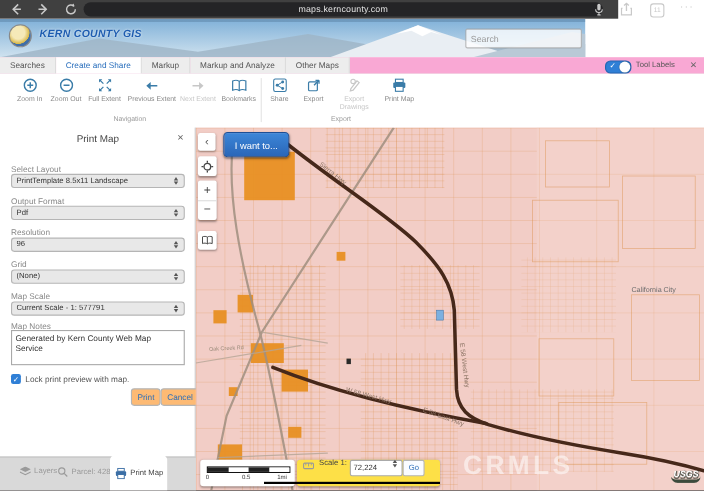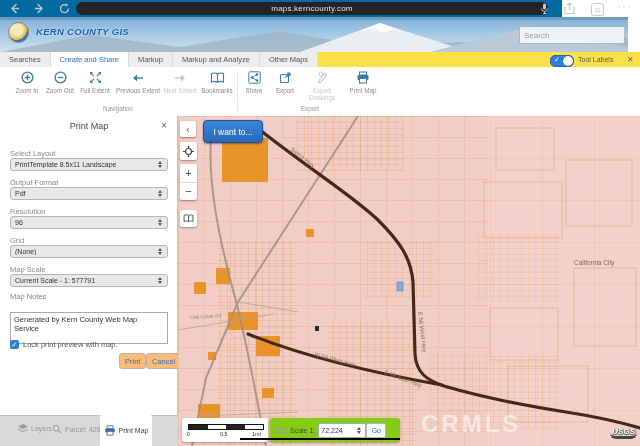--- a/index.html
+++ b/index.html
@@ -1,43 +1,43 @@
 <!DOCTYPE html>
 <html><head>
 <meta charset="utf-8">
 <style>
   html,body{margin:0;padding:0;background:#000;}
   #app{position:relative;width:640px;height:446px;overflow:hidden;
        font-family:"Liberation Sans","DejaVu Sans",sans-serif;background:#fff;}
 
   
-  #browser{position:absolute;left:0;top:0;width:562px;height:17px;background:#0369a1;text-align:right;}
+  #browser{position:absolute;left:0;top:0;width:562px;height:17px;background:#404040;text-align:right;}
   .bicon{position:absolute;top:2px;width:13px;height:13px;color:#c9c9c9;}
   #urlpill{position:absolute;left:76px;top:2px;width:472px;height:13px;border-radius:7px;
            background:#242426;display:flex;align-items:center;justify-content:center;}
   #urltext{font-size:8px;color:#e3e3e3;letter-spacing:.2px;}
   #tabcount{position:absolute;left:591px;top:3px;width:11px;height:11px;border:1px solid #c9c9c9;
             border-radius:3px;color:#c9c9c9;font-size:6px;display:flex;align-items:center;justify-content:center;}
   #dots{position:absolute;left:618px;top:1px;color:#c9c9c9;font-size:10px;letter-spacing:1px;}
 
   
-  #banner{position:absolute;left:0;top:17px;width:628px;height:35px;overflow:hidden;}
+  #banner{position:absolute;left:0;top:17px;width:532px;height:35px;overflow:hidden;}
   #brandtitle{position:absolute;left:36px;top:9px;font-size:9.5px;font-weight:bold;font-style:italic;
               color:#1d5cb0;letter-spacing:.3px;text-shadow:0 0 2px rgba(255,255,255,.9);}
   #logo{position:absolute;left:8px;top:5px;width:19px;height:19px;border-radius:50%;
         background:radial-gradient(circle at 40% 35%,#f5e9b8 0 35%,#d8b84a 60%,#3f6ea8 62% 100%);
         border:1px solid #888;}
   #hsearch{position:absolute;right:3px;top:9px;width:104px;height:16px;background:rgba(255,255,255,.78);
            border:1px solid rgba(120,120,120,.5);border-radius:2px;display:flex;align-items:center;}
   #hsearch input{flex:1;border:none;background:transparent;outline:none;font-size:8px;padding:0 4px;
                  color:#444;font-family:inherit;}
   #hsearch input::placeholder{color:#9a9a9a;}
 
   
-  #navtabs{position:absolute;left:0;top:52px;width:640px;height:15px;background:#fde047;
+  #navtabs{position:absolute;left:0;top:52px;width:640px;height:15px;background:#f9a8d4;
            border-bottom:1px solid #d8d8d8;display:flex;align-items:stretch;}
   .ntab{display:flex;align-items:center;padding:0 9px;font-size:7.5px;color:#555;
         border-right:1px solid #dcdcdc;background:#ededed;}
   .ntab.active{background:#fff;color:#2a6fbd;}
   #toggle{position:absolute;left:550px;top:3px;width:22px;height:10px;border-radius:5px;
           background:#2f7fd6;border:1px solid #2566b0;}
   #toggle .chk{position:absolute;left:3px;top:0px;color:#fff;font-size:7px;}
   #toggle .knob{position:absolute;right:0px;top:0px;width:10px;height:10px;border-radius:5px;
                 background:#fff;box-shadow:0 0 1px rgba(0,0,0,.5);}
   #tlabel{position:absolute;left:578px;top:4px;font-size:7px;color:#555;}
@@ -60,21 +60,21 @@
   .flabel{position:absolute;left:10px;font-size:7.5px;color:#888;}
   .fselect{position:absolute;left:10px;width:158px;height:13px;background:#e8e8e8;
            border:1px solid #b5b5b5;border-radius:3px;box-sizing:border-box;
            display:flex;align-items:center;font-size:7px;color:#333;padding:0 4px;}
   .fselect .val{flex:1;white-space:nowrap;overflow:hidden;}
   .stepper{width:6px;display:flex;flex-direction:column;align-items:center;gap:1px;}
   .stepper i{display:block;width:0;height:0;border-left:2.5px solid transparent;border-right:2.5px solid transparent;}
   .stepper .up{border-bottom:3px solid #555;}
   .stepper .dn{border-top:3px solid #555;}
   #pnotes{position:absolute;left:10px;top:184px;width:158px;height:32px;box-sizing:border-box;
-          border:1px solid #a9a9a9;font-size:7.5px;color:#333;font-family:inherit;resize:none;padding:2px 3px;margin-top:12px;}
+          border:1px solid #a9a9a9;font-size:7.5px;color:#333;font-family:inherit;resize:none;padding:2px 3px;}
   #plock{position:absolute;left:10px;top:224px;display:flex;align-items:center;gap:4px;text-align:right;}
   #plockbox{width:9px;height:9px;background:#2f7fd6;border-radius:2px;color:#fff;font-size:7px;
             display:flex;align-items:center;justify-content:center;}
   #plocklabel{font-size:7.5px;color:#555;}
   .pbtn{position:absolute;top:237px;height:14px;border:1px solid #b5b5b5;border-radius:3px;
         background:#fdba74;color:#2f6fb8;font-size:7.5px;display:flex;align-items:center;
         justify-content:center;padding:0 5px;}
 
   
   #map{position:absolute;left:178px;top:116px;width:462px;height:330px;overflow:hidden;background:#f2cdc6;}
@@ -87,22 +87,22 @@
   #zoomgroup{position:absolute;left:2px;top:48px;width:17px;height:36px;background:#fff;border-radius:2px;
              box-shadow:0 1px 2px rgba(0,0,0,.35);display:flex;flex-direction:column;}
   #zoomgroup div{flex:1;display:flex;align-items:center;justify-content:center;font-size:11px;color:#444;}
   #zoomgroup div:first-child{border-bottom:1px solid #ddd;}
   #scalebarpanel{position:absolute;left:4px;top:302px;width:86px;height:24px;background:#fff;
                  border-radius:3px;box-shadow:0 1px 2px rgba(0,0,0,.3);}
   #sbar{position:absolute;left:6px;top:6px;width:74px;height:4px;border:1px solid #111;display:flex;}
   #sbar i{flex:1;}
   #sbar i:nth-child(odd){background:#222;} #sbar i:nth-child(even){background:#fff;}
   .sblab{position:absolute;top:13px;font-size:5.5px;color:#333;}
-  #scalectl{position:absolute;left:92px;top:302px;width:130px;height:24px;background:#84cc16;
-            border-radius:3px;box-shadow:0 1px 2px rgba(0,0,0,.3);display:flex;align-items:center;}
+  #scalectl{position:absolute;left:92px;top:302px;width:130px;height:24px;background:#fde047;
+            border-radius:3px;box-shadow:0 1px 2px rgba(0,0,0,.3);display:flex;align-items:flex-start;}
   #scalelbl{font-size:7px;color:#444;margin-left:4px;white-space:nowrap;}
   #scaleinput{width:42px;height:13px;border:1px solid #aaa;border-radius:2px;font-size:7px;color:#333;
               margin-left:3px;padding:0 2px;font-family:inherit;outline:none;}
   #gobtn{width:18px;height:13px;margin-left:4px;border:1px solid #b5b5b5;border-radius:2px;color:#2f6fb8;
          background:#fafcff;font-size:7px;display:flex;align-items:center;justify-content:center;}
   #blackline{position:absolute;left:62px;top:322px;width:160px;height:2px;background:#000;}
   #watermark{position:absolute;left:226px;top:294px;font-size:24px;font-weight:bold;
              color:rgba(255,255,255,.55);letter-spacing:3px;padding-left:17px;}
   #usgs{position:absolute;right:3px;top:311px;font-size:8px;font-weight:bold;font-style:italic;
         color:#fff;text-shadow:0 1px 1px #384038,1px 0 1px #384038;border-bottom:3px solid #3c4b3c;

